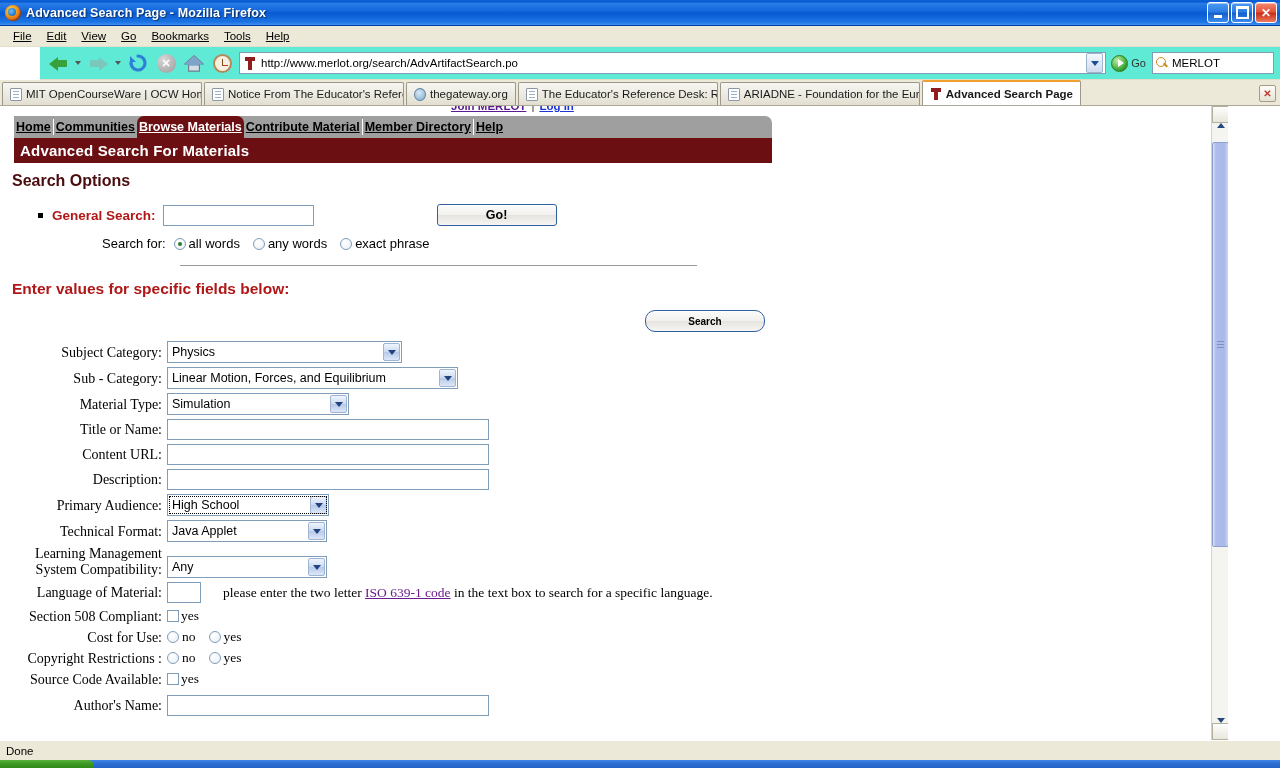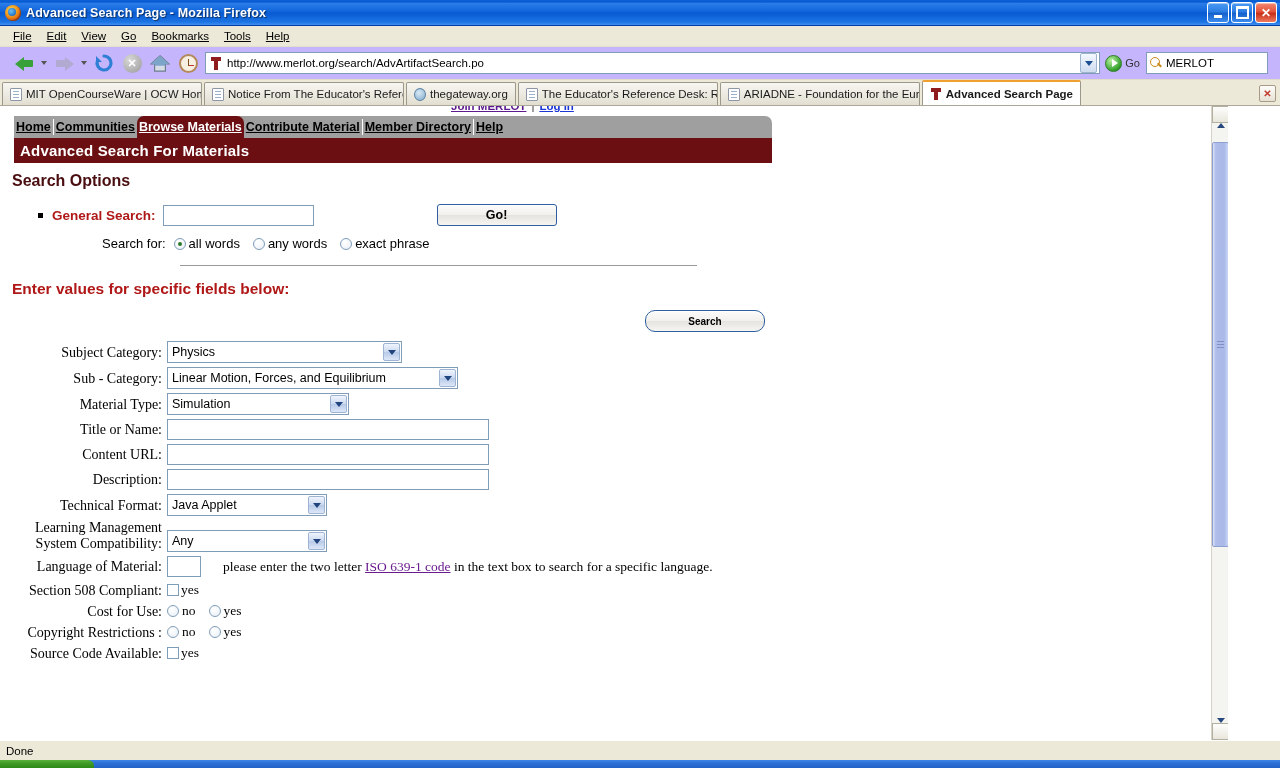--- a/index.html
+++ b/index.html
@@ -53,22 +53,23 @@
     height:21px; background:#ece9d8; display:flex; align-items:center;
     padding-left:6px; border-bottom:1px solid #e3dfcd;
   }
   .menuitem{
     font-size:11.5px; color:#000; padding:1px 8px 1px 7px; cursor:default; white-space:nowrap;
   }
   .menuitem .ul{ text-decoration:underline; }
 
   
   .navbar{
-    height:33px; background:#c4b5fd; display:flex; align-items:center; padding:0 10px;
+    height:33px; background:#5eead4; display:flex; align-items:center; padding:0 4px;
     border-bottom:1px solid #e0dcc8;
+    margin-left:40px;
   }
   .navicon{ width:28px;height:28px;display:flex;align-items:center;justify-content:center;flex:0 0 auto; }
   .arrow-back{
     width:19px;height:15px;position:relative;
   }
   .arrow-back:before{
     content:"";position:absolute;left:0;top:1px;width:0;height:0;
     border-top:7px solid transparent;border-bottom:7px solid transparent;border-right:9px solid #39a13a;
   }
   .arrow-back:after{
@@ -562,20 +563,29 @@
         </div>
       </div>
 
       <div class="frow">
         <div class="flabel">Description:</div>
         <div class="fctrl">
           <input class="txt" style="width: 322px;" type="text" value="">
         </div>
       </div>
 
+      <div class="frow">
+        <div class="flabel">Primary Audience:</div>
+        <div class="fctrl">
+          <div class="sel focused" style="width:162px">
+            <span>High School</span>
+            <span class="arrowbox"></span>
+          </div>
+        </div>
+      </div>
 
       <div class="frow">
         <div class="flabel">Technical Format:</div>
         <div class="fctrl">
           <div class="sel" style="width:160px">
             <span>Java Applet</span>
             <span class="arrowbox"></span>
           </div>
         </div>
       </div>
@@ -638,20 +648,26 @@
       </div>
 
       <div class="frow" style="margin-top:5px">
         <div class="flabel">Source Code Available:</div>
         <div class="fctrl">
           <span class="chk"></span>
           <span class="yesno">yes</span>
         </div>
       </div>
 
+      <div class="frow" style="margin-top:8px">
+        <div class="flabel">Author's Name:</div>
+        <div class="fctrl">
+          <input class="txt" style="width: 322px;" type="text" value="">
+        </div>
+      </div>
 
 
     </div>
   </div>
 
   <div class="vscroll">
     <div class="vs-btn">
         <span class="vs-up"></span>
       </div>
     <div class="vs-thumb">

